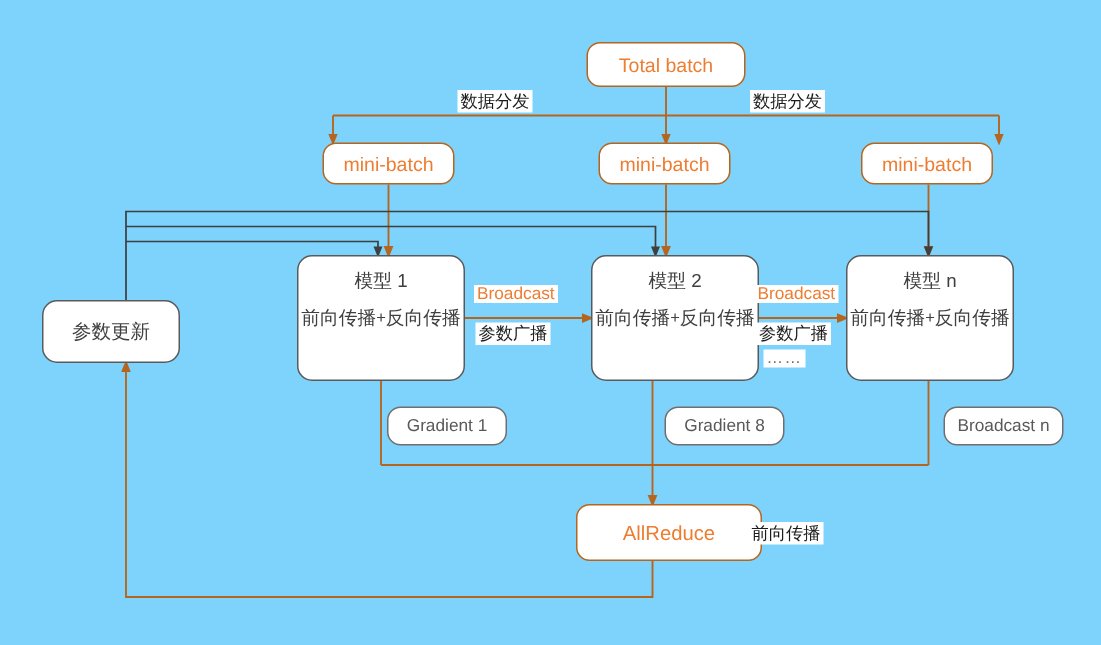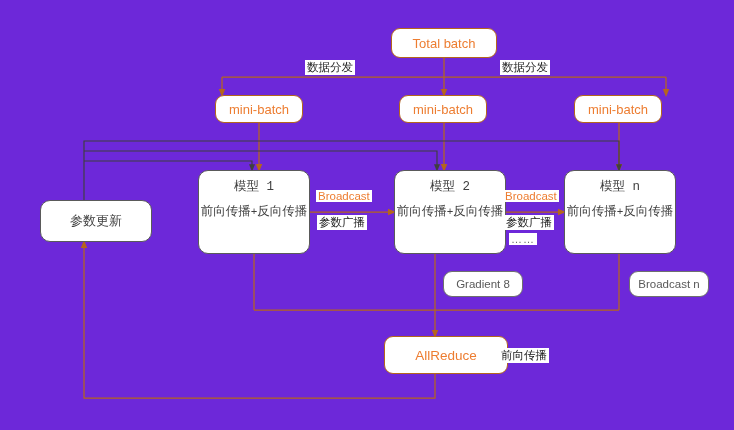--- a/index.html
+++ b/index.html
@@ -7,21 +7,21 @@
     padding: 0;
     background: #ffffff;
   }
   body {
     font-family: "Liberation Sans", "DejaVu Sans", sans-serif;
   }
   #canvas {
     position: relative;
     width: 734px;
     height: 430px;
-    background: #6d28d9;
+    background: #7dd3fc;
     overflow: hidden;
   }
   #wires {
     position: absolute;
     left: 0;
     top: 0;
     width: 734px;
     height: 430px;
   }
 
@@ -65,31 +65,30 @@
   .n-mini-2 { left: 399px; }
   .n-mini-3 { left: 574px; }
 
   .n-model {
     top: 170px; width: 112px; height: 84px;
     border-radius: 10px;
     font-size: 12.5px;
     line-height: 1.32;
     justify-content: flex-start;
     padding-top: 8px;
-    font-family: Liberation Mono, monospace;
   }
   .n-model-1 { left: 198px; }
   .n-model-2 { left: 394px; }
   .n-model-3 { left: 564px; }
   .model-title { margin-bottom: 8px; }
   .model-body { display: flex; flex-direction: row; align-items: center; }
   .model-plus { font-size: 11px; line-height: 1.1; }
 
   .n-update {
-    left: 40px; top: 200px; width: 112px; height: 42px;
+    left: 28px; top: 200px; width: 92px; height: 42px;
     font-size: 13px;
     border-radius: 10px;
   }
 
   .n-grad {
     top: 271px; width: 80px; height: 26px;
     font-size: 11.5px;
     border-radius: 9px;
   }
   .n-grad-1 { left: 258px; }
@@ -213,20 +212,23 @@
       <span>前向传播</span>
       <span class="model-plus">+</span>
       <span>反向传播</span>
     </span>
   </div>
 
   <div class="node node-grey n-update">
     <span>参数更新</span>
   </div>
 
+  <div class="node node-grey-light n-grad n-grad-1">
+    <span>Gradient 1</span>
+  </div>
   <div class="node node-grey-light n-grad n-grad-2">
     <span>Gradient 8</span>
   </div>
   <div class="node node-grey-light n-grad n-grad-3">
     <span>Broadcast n</span>
   </div>
 
   <div class="node node-orange n-allreduce">
     <span>AllReduce</span>
   </div>

